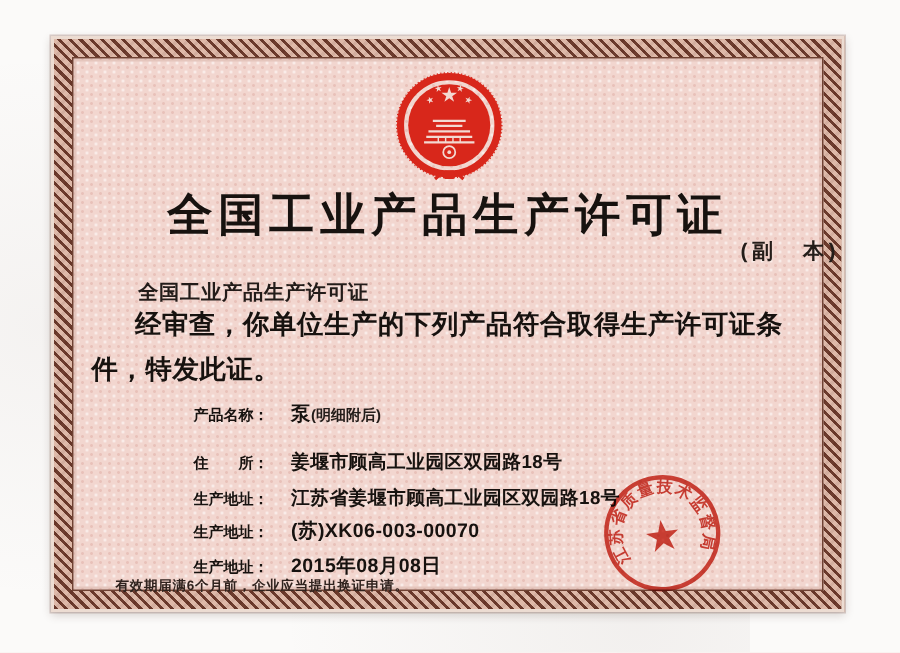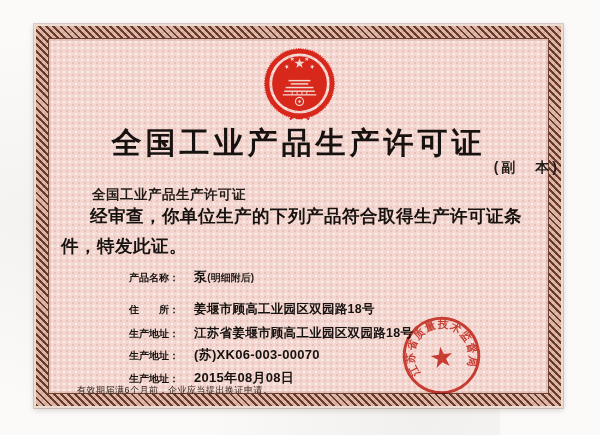--- a/index.html
+++ b/index.html
@@ -68,21 +68,21 @@
   .row-0{top:228px;} .row-1{top:260px;} .row-2{top:284px;} .row-3{top:306px;} .row-4{top:329px;}
   .f-label{
     display:inline-block;width:65px;font-size:10px;font-weight:bold;
     color:#17120f;vertical-align:baseline;margin-left:24px;
   }
   .f-value{font-size:12.5px;font-weight:bold;letter-spacing:.3px;color:#17120f;}
   .f-value-big{font-size:13px;}
   .f-note{font-size:10px;font-weight:bold;}
   .renewal-note{
     position:absolute;left:28px;top:345px;
-    font-size:9px;font-weight:normal;letter-spacing:.5px;color:#30231e;
+    font-size:9px;font-weight:bold;letter-spacing:.5px;color:#30231e;
   }
   .issue-date{position:absolute;left:293px;top:327px;white-space:nowrap;}
   .issue-date span{font-weight:bold;vertical-align:baseline;}
   .d-num{font-size:14px;}
   .d-unit{font-size:15px;}
   .g1{margin-left:7px;} .g2{margin-left:15px;} .g3{margin-left:4px;}
   .seal{
     position:absolute;left:352px;top:276px;width:81px;height:81px;
     opacity:.88;mix-blend-mode:multiply;
   }

